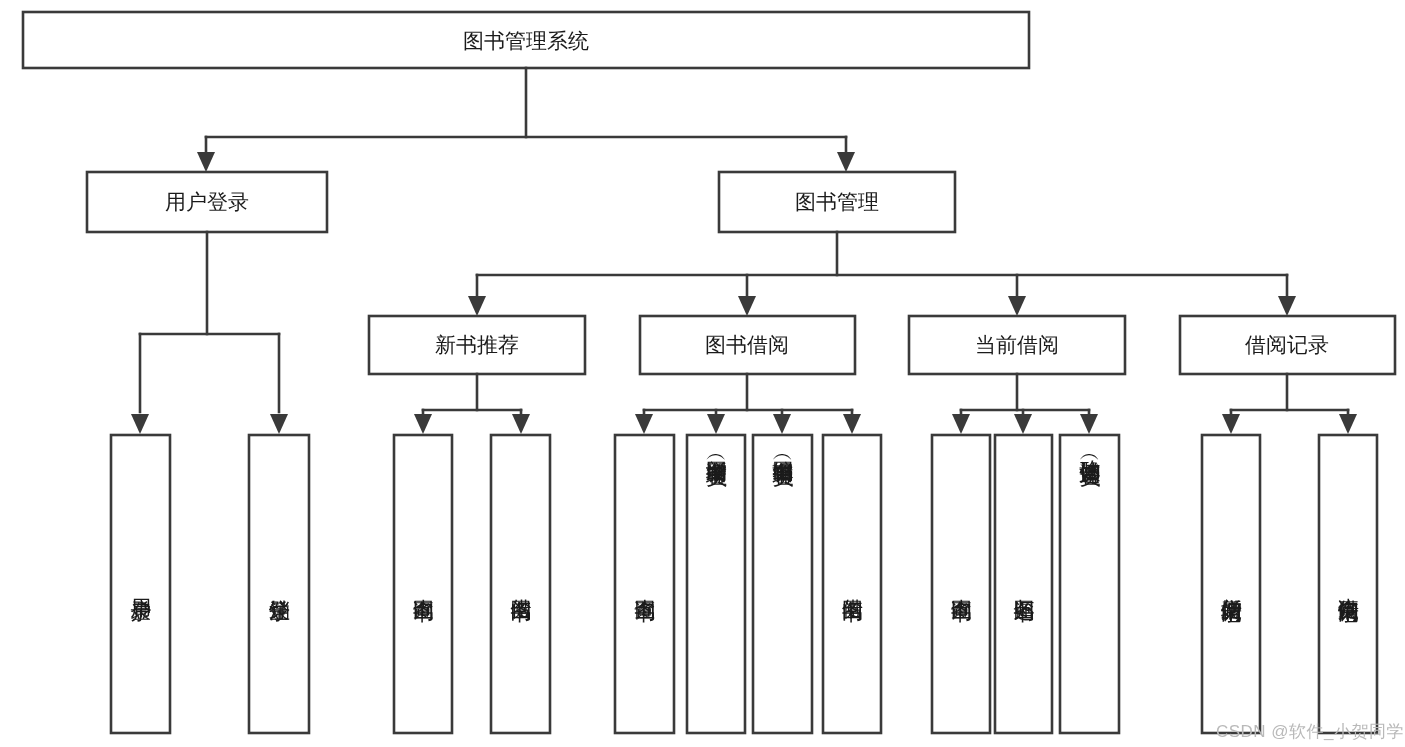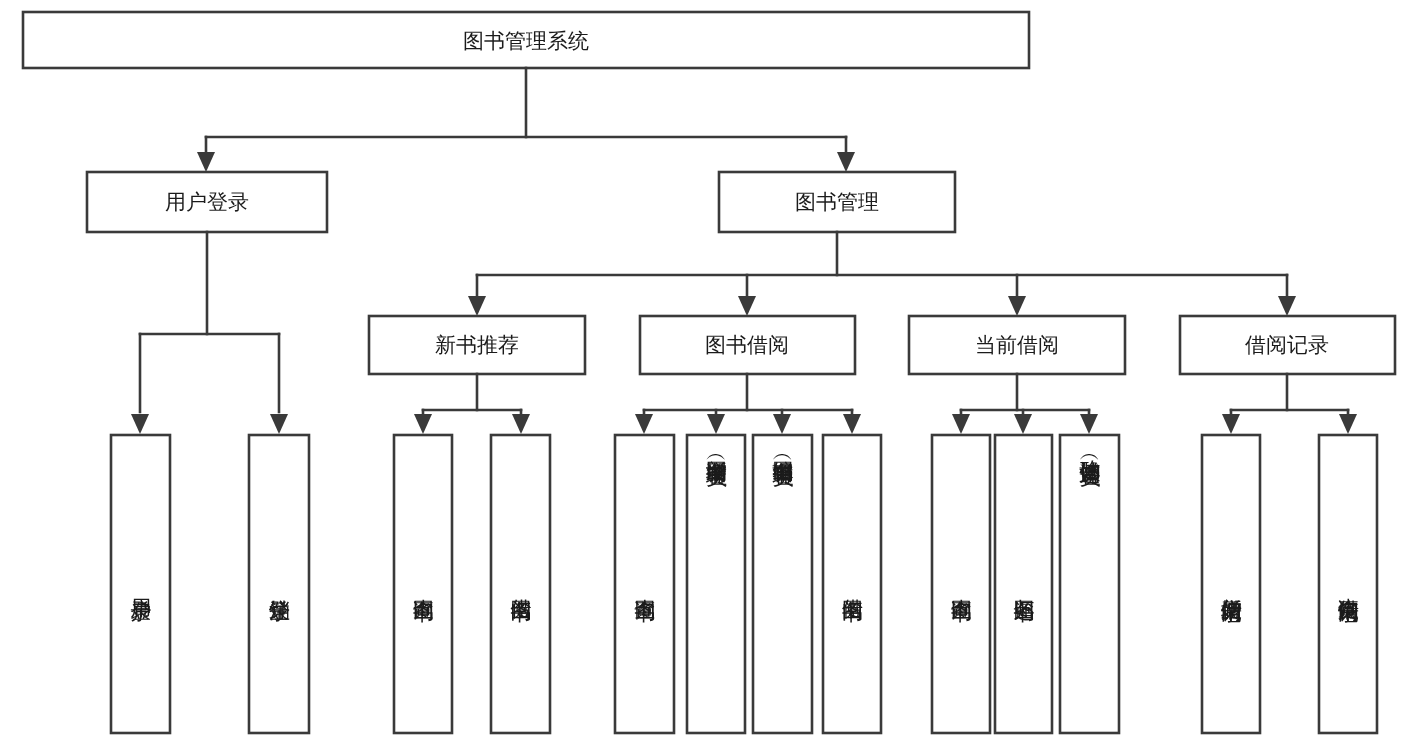--- a/index.html
+++ b/index.html
@@ -264,14 +264,15 @@
   </div>
 
   <div class="vlabel-wrap centered" style="left:1195px; top:435px; width:58px; height:298px;">
     <span class="vlabel">新增借阅记录</span>
   </div>
 
   <div class="vlabel-wrap centered" style="left:1312px; top:435px; width:58px; height:298px;">
     <span class="vlabel">查询借阅记录</span>
   </div>
 
+  <div class="watermark">CSDN @软件_小贺同学</div>
 
 </div>
 
 </body></html>

